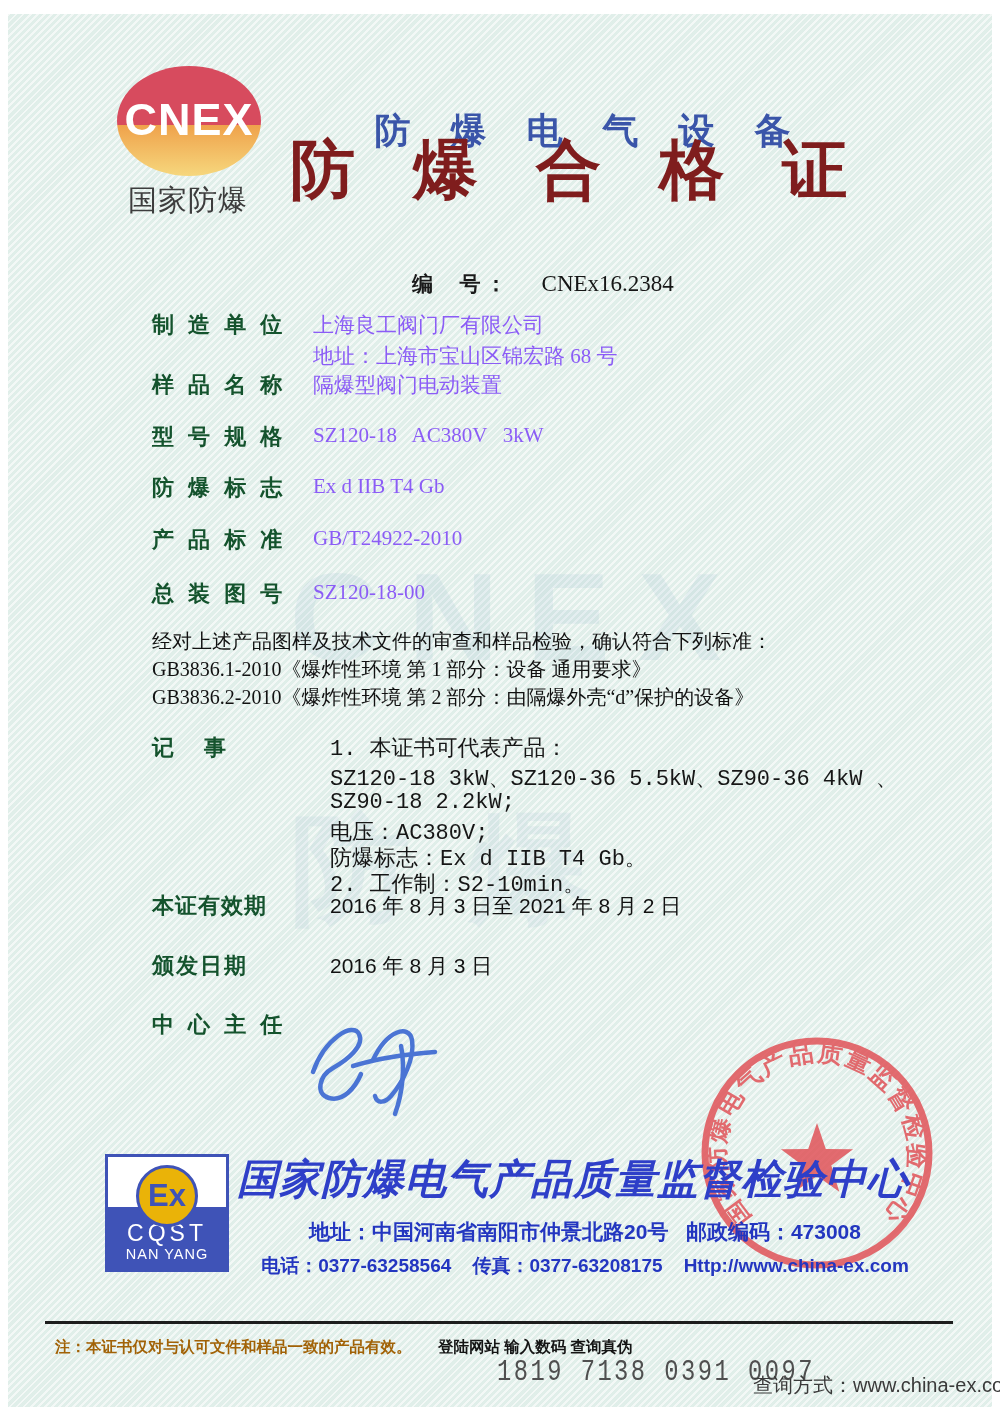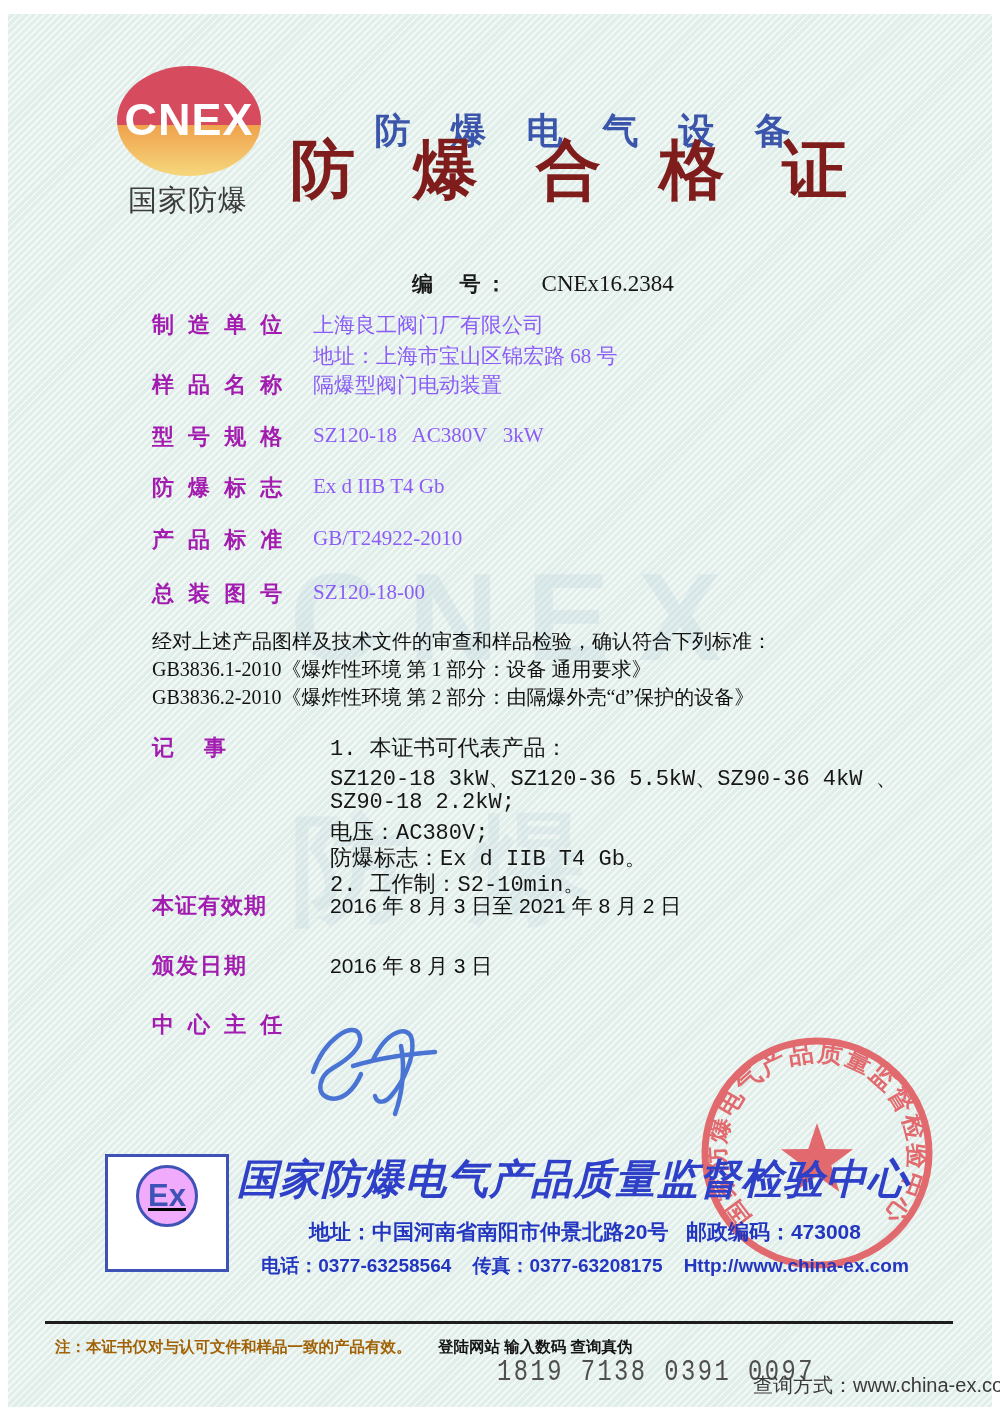--- a/index.html
+++ b/index.html
@@ -33,21 +33,21 @@
   .subtitle { position:absolute; left:320px; top:80px; width:540px; text-align:center;
     font-size:36px; font-weight:bold; color:#3a55a9; letter-spacing:15px;margin-top:27px; }
   .title { position:absolute; left:290px; top:126px; width:600px; 
     font-size:65px; font-weight:bold; color:#7f1d1d; letter-spacing:20px; }
 
   .certno-row { position:absolute; left:403px; top:252px; white-space:pre; }
   .certno-label { font-size:21px; font-weight:bold; color:#1a1a1a; letter-spacing:5px;margin-top:34px; }
   .certno-value { font-family:"Liberation Serif", serif; font-size:23px; color:#161616; margin-left:30px; }
 
   
-  .flabel { position:absolute; left:152px; font-size:22px; font-weight:bold; color:#a21caf;
+  .flabel { position:absolute; left:152px; font-size:22px; font-weight:bold; color:#14532d;
     letter-spacing:4px; white-space:pre; }
   .fvalue { position:absolute; left:313px; font-family:"Liberation Serif", serif;
     font-size:21px; color:#8b5cf6; white-space:pre; }
 
   .statement { position:absolute; left:152px; font-family:"Liberation Serif", serif;
     font-size:20px; color:#111; white-space:pre;text-align:center; }
 
   .nvalue { position:absolute; left:330px; font-family:Liberation Mono, monospace;
     font-size:22px; color:#161616; white-space:pre;text-align:center; }
   .dvalue { position:absolute; left:330px; font-size:21px; color:#111; white-space:pre; }
@@ -56,22 +56,22 @@
   .signature { position:absolute; left:295px; top:1008px; width:158px; height:114px; }
 
   
   .seal { position:absolute; left:693px; top:1033px; width:248px; height:240px; opacity:0.8; }
 
   
   .cqst { position:absolute; left:105px; top:1154px; width:124px; height:118px;
     border:3px solid #3f53b7; background:#ffffff; }
   .cqst-top { height:56px; position:relative; background:#fff; }
   .cqst-circle { position:absolute; left:50%; top:8px; transform:translateX(-50%);
-    width:62px; height:62px; border:3px solid #3f53b7; border-radius:50%; background:#f0abfc;
-    display:flex; align-items:center; justify-content:center; z-index:2;text-decoration:underline; }
+    width:62px; height:62px; border:3px solid #3f53b7; border-radius:50%; background:#eab308;
+    display:flex; align-items:center; justify-content:center; z-index:2; }
   .cqst-ex { color:#3f53b7; font-size:31px; font-weight:bold; }
   .cqst-bottom { position:absolute; left:0; right:0; bottom:0; height:62px; background:#3f53b7;
     text-align:center; color:#fff; padding-top:14px; }
   .cqst-l1 { font-size:23px; letter-spacing:4px; line-height:24px; }
   .cqst-l2 { font-size:14.5px; letter-spacing:1px; line-height:18px; }
 
   .org-name { position:absolute; left:237px; top:1152px; width:695px; font-size:41px;
     font-weight:bold; font-style:italic; color:#2e3fc8; letter-spacing:1px; white-space:pre; }
   .org-line1 { position:absolute; left:240px; top:1218px; width:690px; text-align:center;
     font-size:21px; font-weight:bold; color:#2336c0; white-space:pre; }
@@ -169,20 +169,24 @@
     <textPath href="#sealArc" xlink:href="#sealArc">国家防爆电气产品质量监督检验中心</textPath>
   </text>
 </svg>
 
 <div class="cqst">
   <div class="cqst-top">
     <div class="cqst-circle">
       <span class="cqst-ex">Ex</span>
     </div>
   </div>
+  <div class="cqst-bottom">
+    <div class="cqst-l1">CQST</div>
+    <div class="cqst-l2">NAN YANG</div>
+  </div>
 </div>
 
 <div class="org-name">国家防爆电气产品质量监督检验中心</div>
 <div class="org-line1">地址：中国河南省南阳市仲景北路20号   邮政编码：473008</div>
 <div class="org-line2">电话：0377-63258564    传真：0377-63208175    Http://www.china-ex.com</div>
 
 <div class="rule"></div>
 <div class="foot-note">注：本证书仅对与认可文件和样品一致的产品有效。</div>
 <div class="foot-hint">登陆网站 输入数码 查询真伪</div>
 <div class="foot-code">1819 7138 0391 0097</div>

